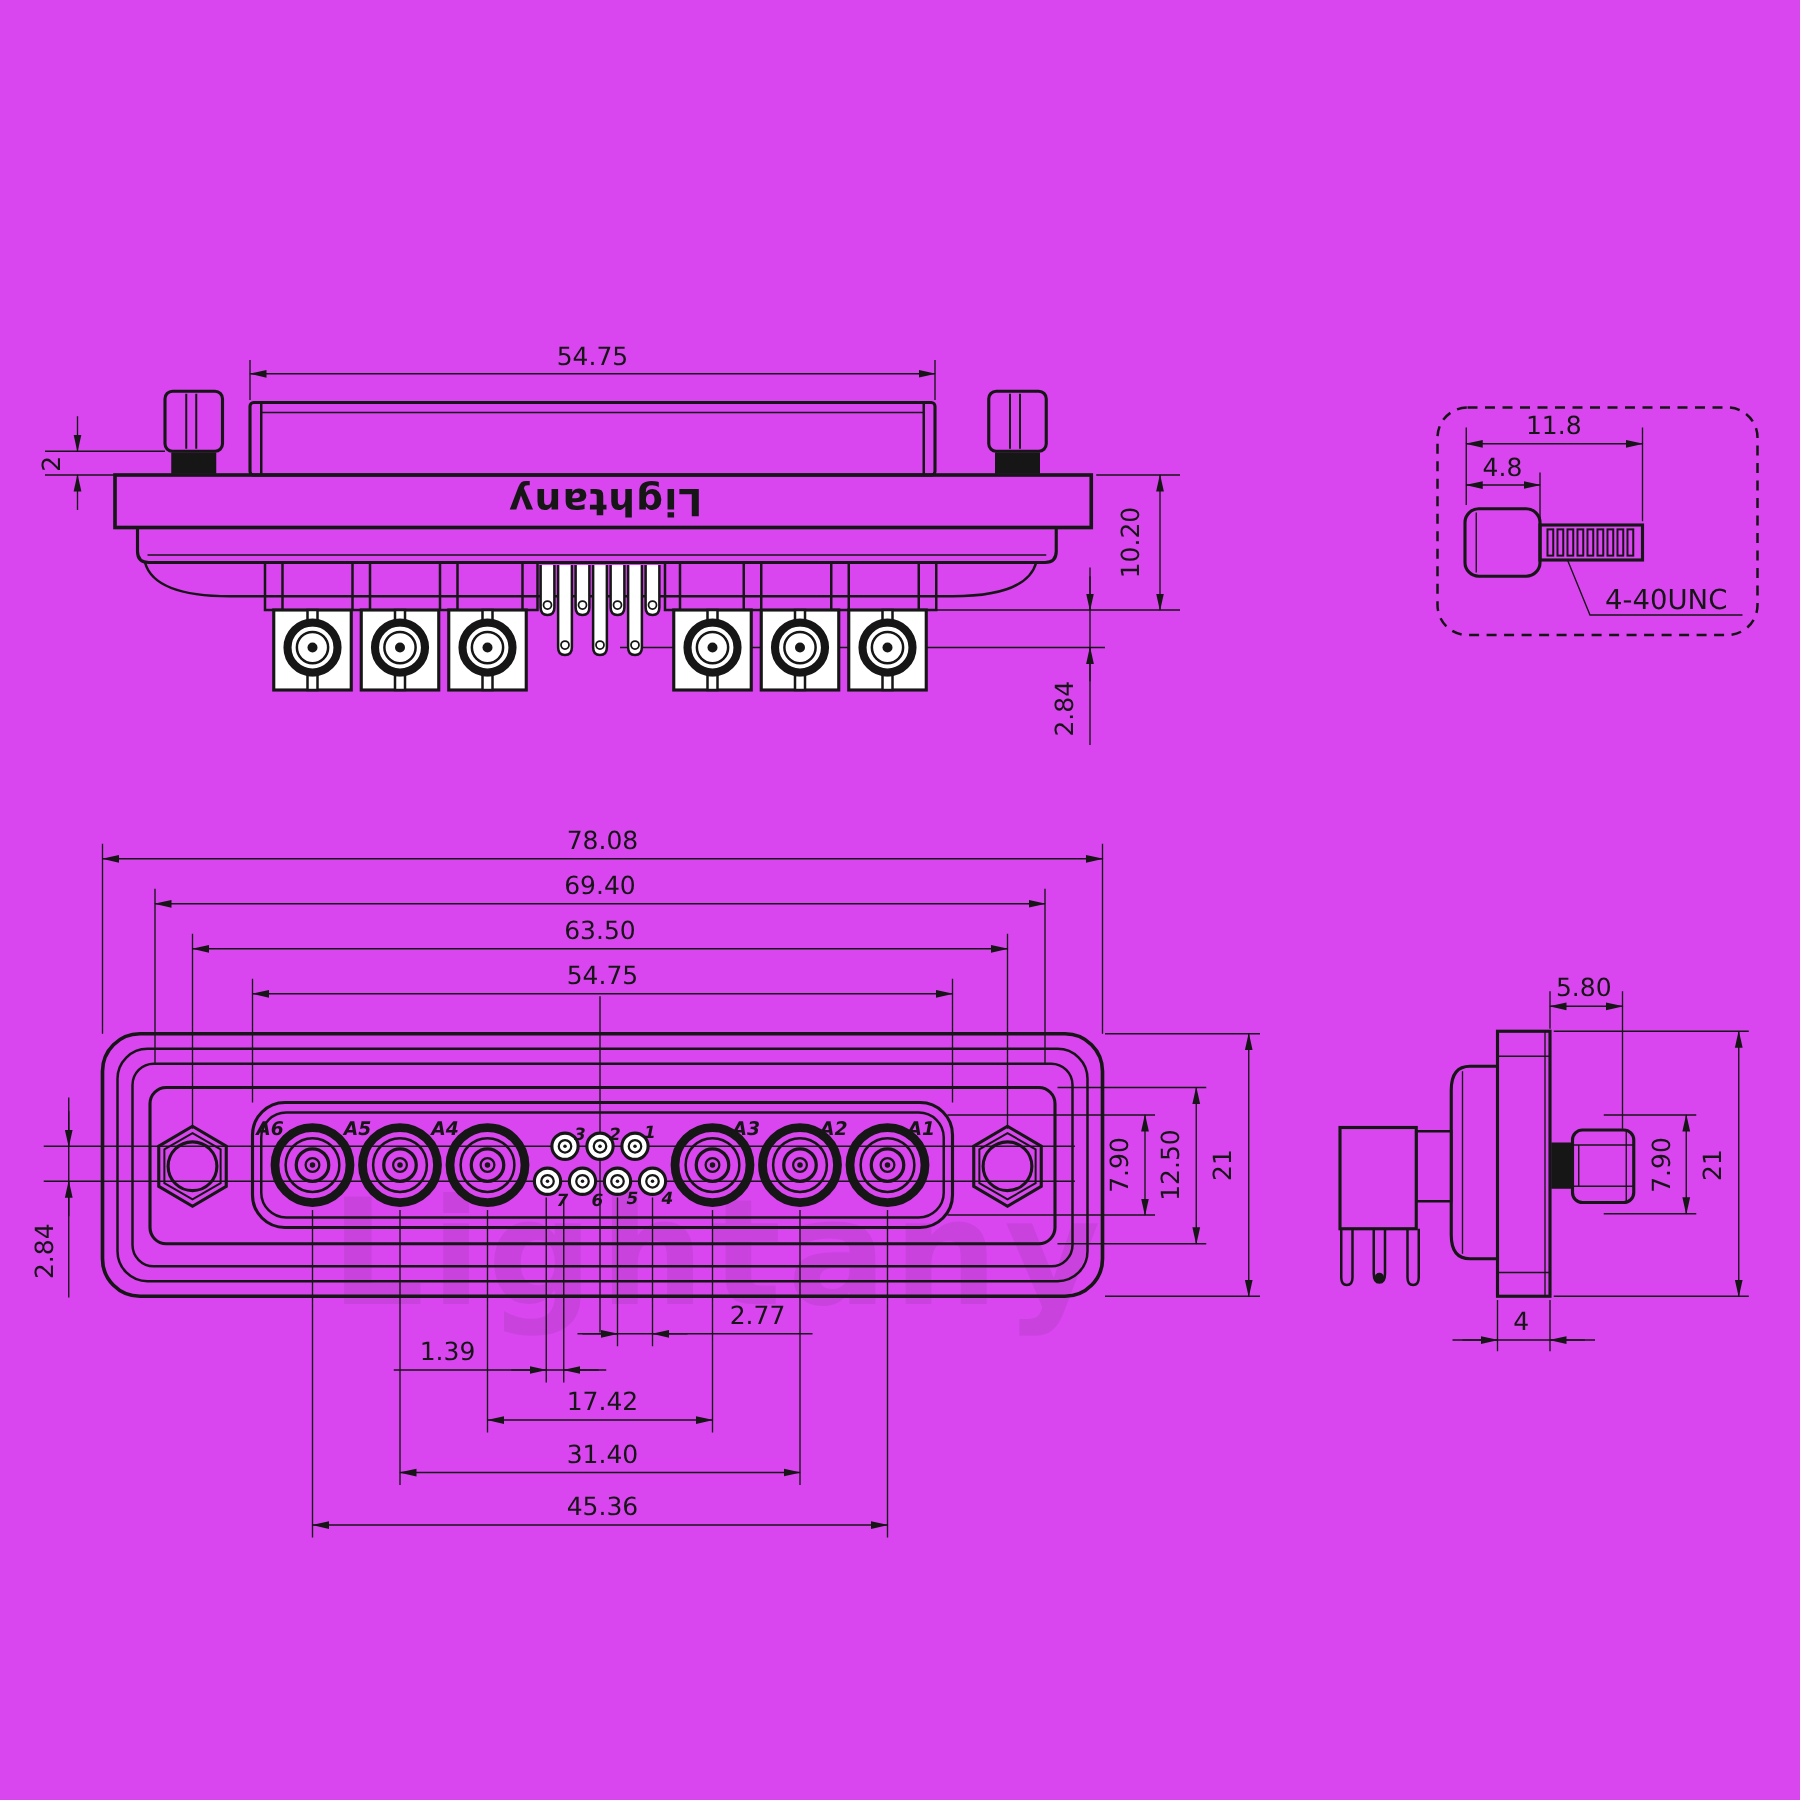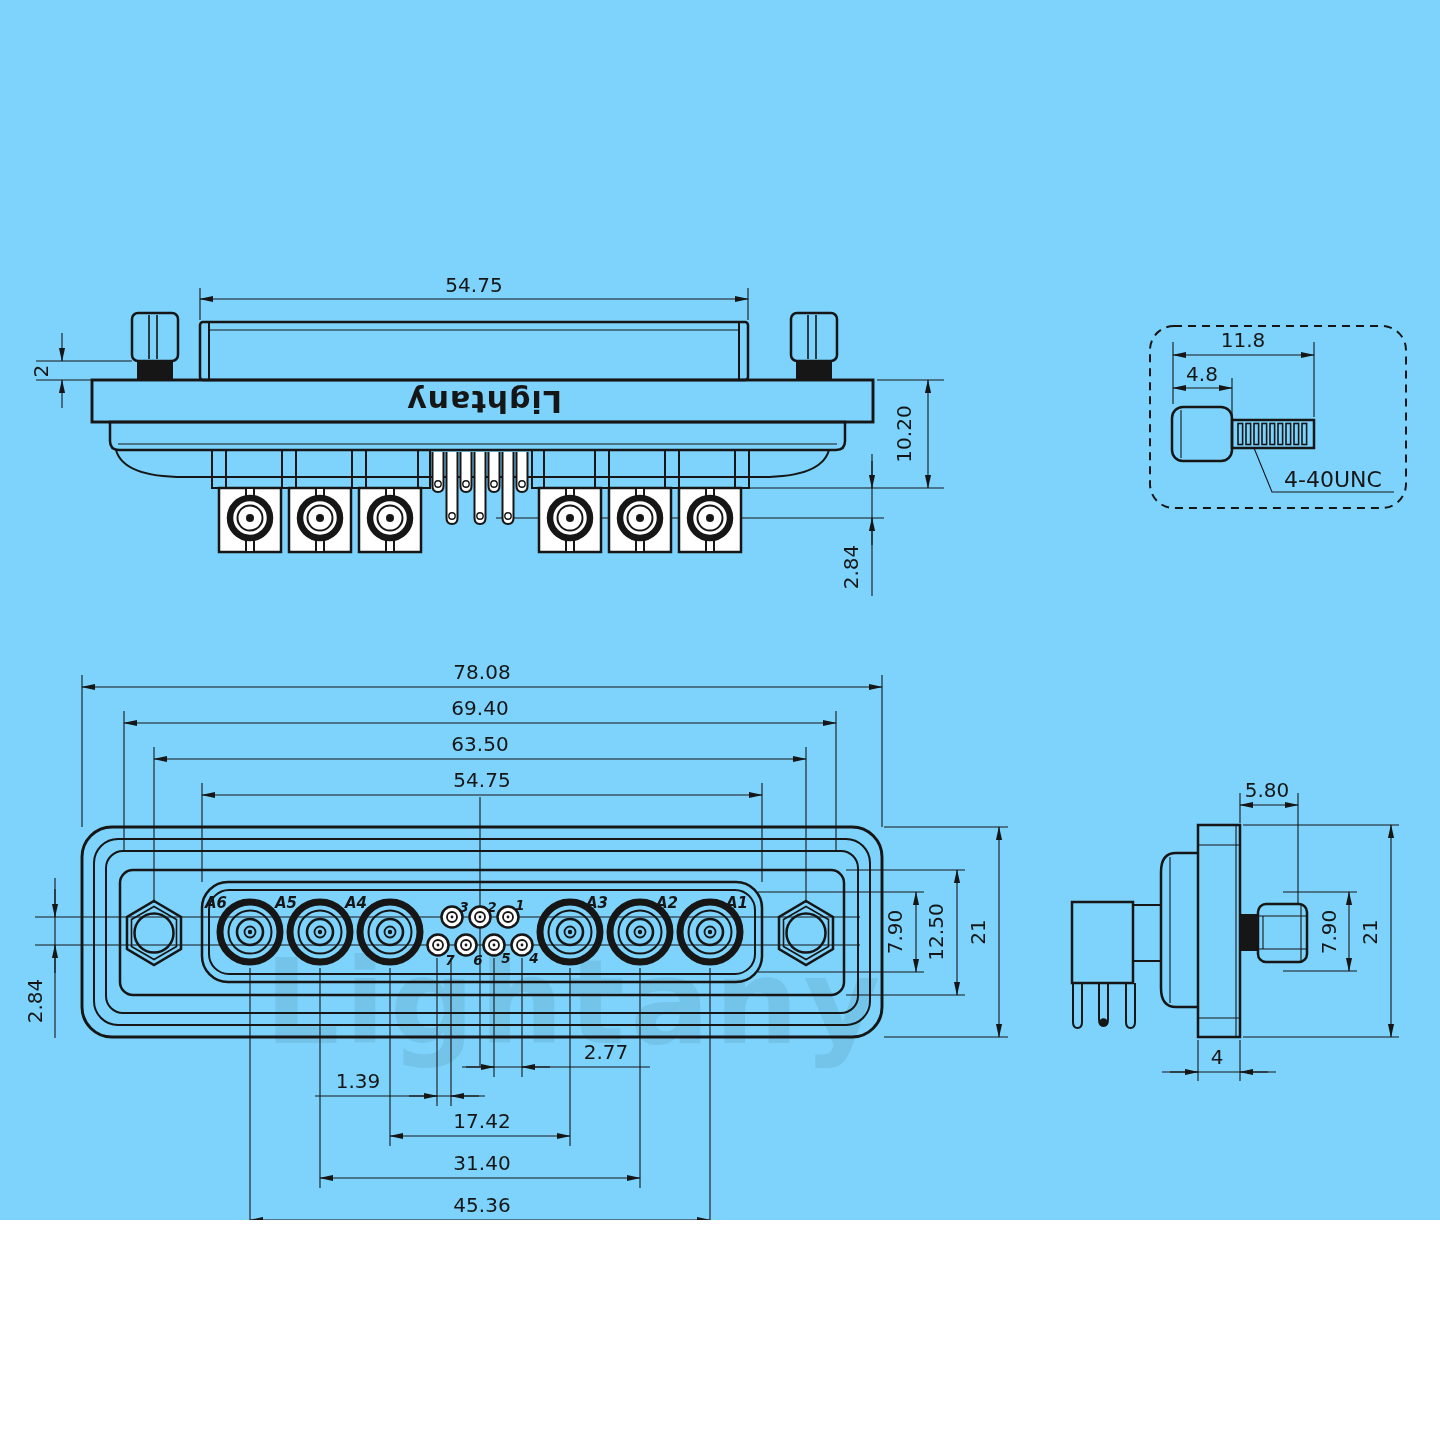--- a/index.html
+++ b/index.html
@@ -1,16 +1,16 @@
 <!DOCTYPE html>
 <html><head>
 <meta charset="utf-8">
 <style>
   html,body{margin:0;padding:0;background:#ffffff;}
-  .canvas{width:1440px;height:1220px;position:relative;background:#7dd3fc;overflow:hidden;}
+  .canvas{width:1440px;height:1440px;position:relative;background:#d946ef;overflow:hidden;}
   svg{display:block;}
   .s1{fill:none;stroke:#161616;stroke-width:1.1;}
   .s15{fill:none;stroke:#161616;stroke-width:1.6;}
   .s2{fill:none;stroke:#161616;stroke-width:2;}
   .s25{fill:none;stroke:#161616;stroke-width:2.5;}
   .s3{fill:none;stroke:#161616;stroke-width:2.9;}
   .blk{fill:#161616;stroke:none;}
   text{font-family:"DejaVu Sans","Liberation Sans",sans-serif;fill:#161616;}
   .dim{font-size:20px;}
   .lbl{font-size:15px;font-style:italic;font-weight:bold;}

